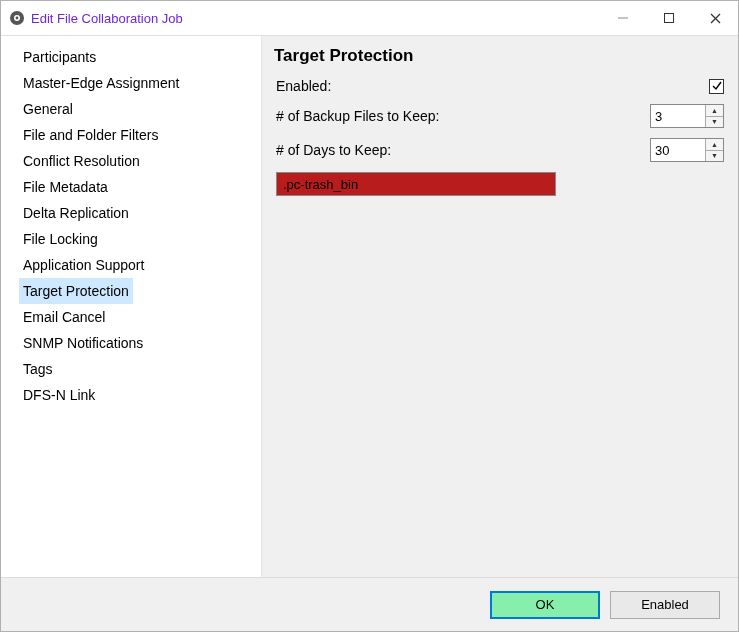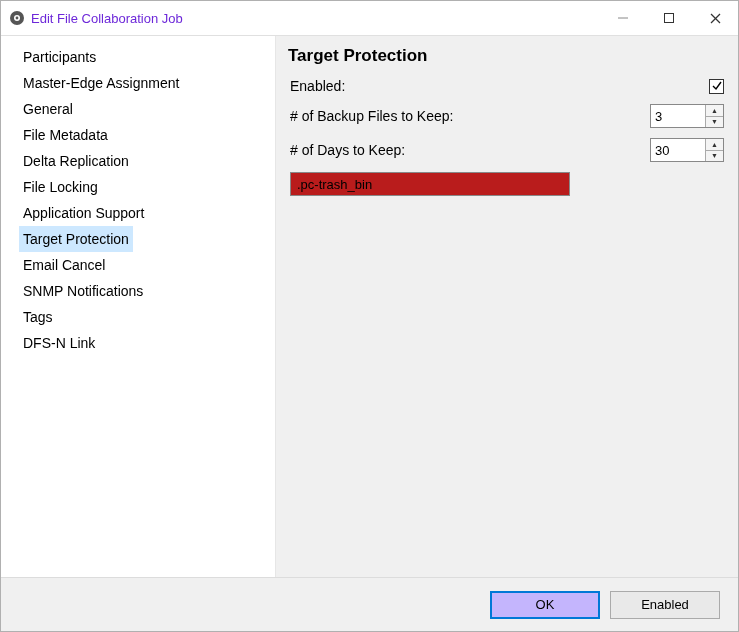--- a/index.html
+++ b/index.html
@@ -52,21 +52,20 @@
     justify-content: center;
     color: #555;
     font-family: inherit;
   }
   .win-btn svg { display: block; }
   .body {
     flex: 1 1 auto;
     display: flex;
     border-top: 1px solid #e0e0e0;
     min-height: 0;
-    gap: 14px;
   }
   .sidebar {
     width: 260px;
     padding: 8px 0 8px 18px;
     background: #fff;
   }
   .sidebar-item {
     padding: 2px 4px 2px 4px;
     line-height: 22px;
     font-size: 14px;
@@ -168,21 +167,21 @@
     border: 1px solid #aaa;
     background: #e9e9e9;
     font-size: 13px;
     display: flex;
     align-items: center;
     justify-content: center;
     cursor: default;
   }
   .btn.primary {
     border: 2px solid #0078d7;
-    background: #c4b5fd;
+    background: #86efac;
   }
 </style>
 </head>
 <body>
 
 <div class="window">
 
   <div class="titlebar">
     <span class="app-icon">
       <svg width="16" height="16" viewBox="0 0 16 16">
@@ -210,20 +209,22 @@
           </svg>
       </div>
     </div>
   </div>
 
   <div class="body">
     <div class="sidebar">
       <span class="sidebar-row"><span class="sidebar-item">Participants</span></span>
       <span class="sidebar-row"><span class="sidebar-item">Master-Edge Assignment</span></span>
       <span class="sidebar-row"><span class="sidebar-item">General</span></span>
+      <span class="sidebar-row"><span class="sidebar-item">File and Folder Filters</span></span>
+      <span class="sidebar-row"><span class="sidebar-item">Conflict Resolution</span></span>
       <span class="sidebar-row"><span class="sidebar-item">File Metadata</span></span>
       <span class="sidebar-row"><span class="sidebar-item">Delta Replication</span></span>
       <span class="sidebar-row"><span class="sidebar-item">File Locking</span></span>
       <span class="sidebar-row"><span class="sidebar-item">Application Support</span></span>
       <span class="sidebar-row"><span class="sidebar-item selected">Target Protection</span></span>
       <span class="sidebar-row"><span class="sidebar-item">Email Cancel</span></span>
       <span class="sidebar-row"><span class="sidebar-item">SNMP Notifications</span></span>
       <span class="sidebar-row"><span class="sidebar-item">Tags</span></span>
       <span class="sidebar-row"><span class="sidebar-item">DFS-N Link</span></span>
     </div>

